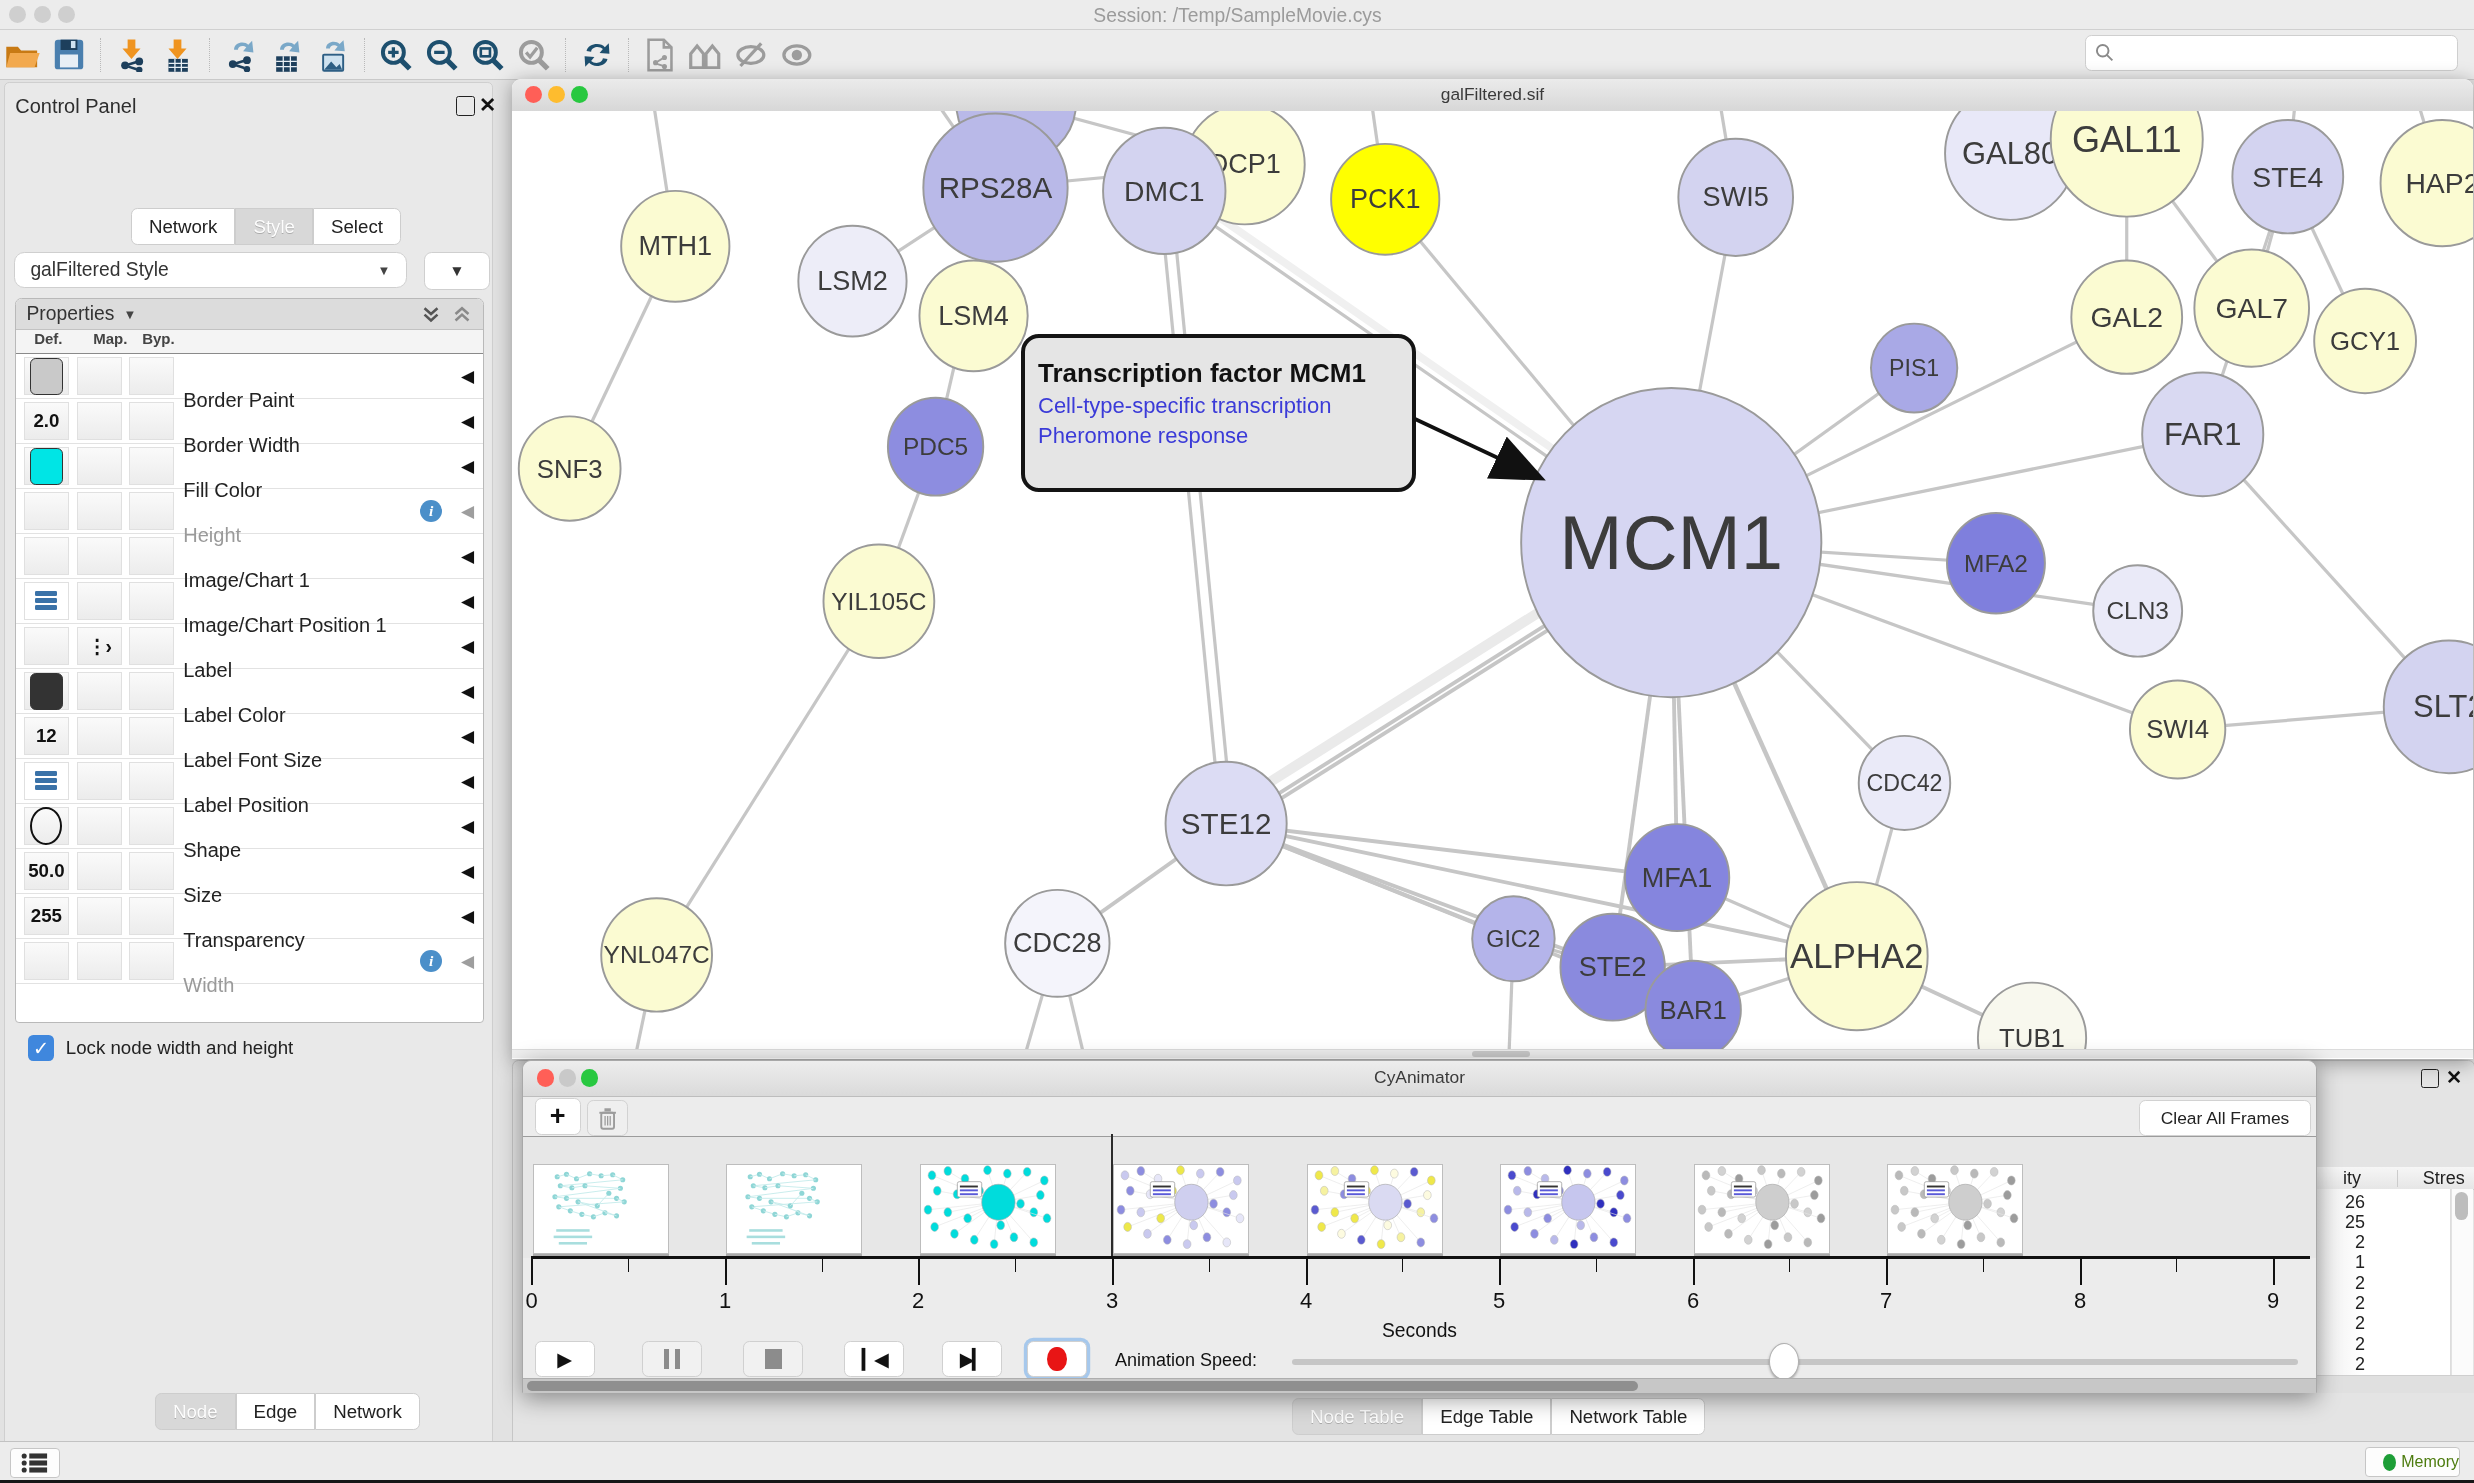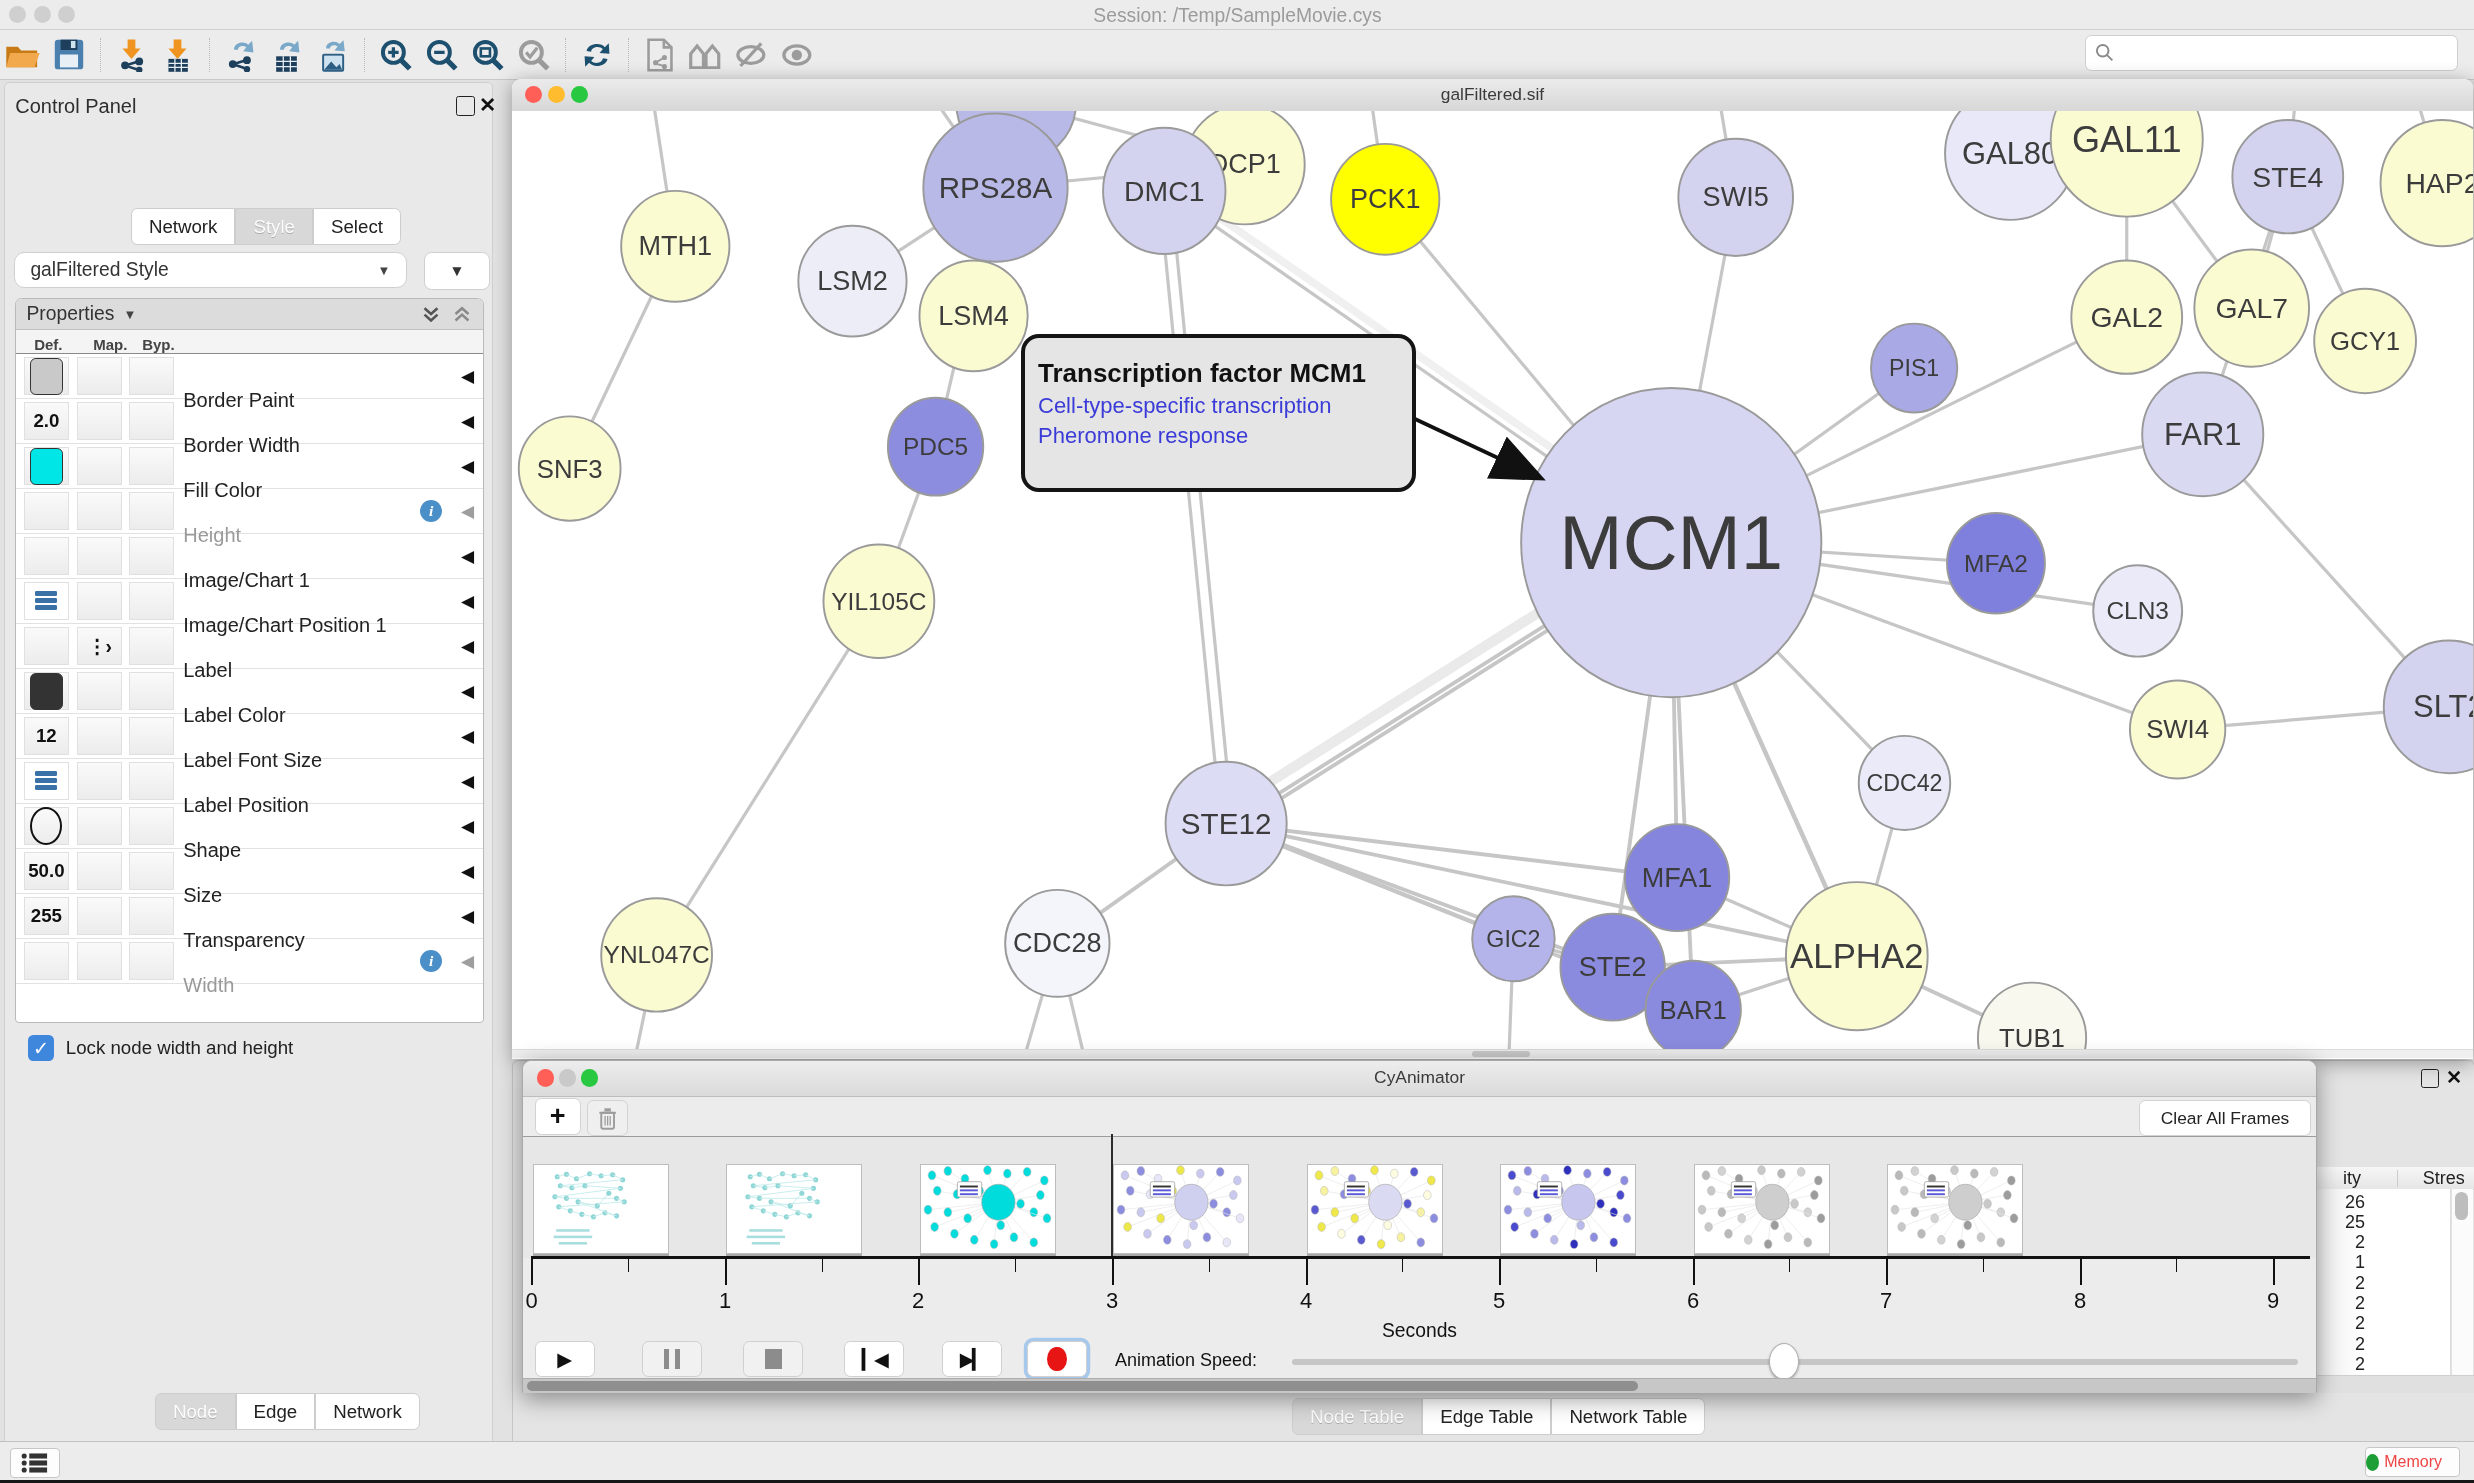--- a/index.html
+++ b/index.html
@@ -29,21 +29,21 @@
   .seg-tab{height:35px;padding:0 17px;display:flex;align-items:center;justify-content:center;background:#fff;border:0.6px solid #cdcdcd;font-size:18.7px;color:#222;}
   .seg-tab:first-child{border-radius:6.4px 0 0 6.4px;}
   .seg-tab:last-child{border-radius:0 6.4px 6.4px 0;}
   .seg-tab.sel{background:#d8d8d8;color:#fdfdfd;text-shadow:0 0.6px 0.6px #aaa;}
   #cp-tabs{left:126px;top:125px;}
   #style-combo{left:9px;top:169px;width:393px;height:36px;background:#fff;border:1.3px solid #cfcfcf;border-radius:10.3px;display:flex;align-items:center;justify-content:space-between;padding:0 15.5px;font-size:19.3px;box-sizing:border-box;}
   #style-menu-btn{left:419px;top:169px;width:64px;height:36px;background:#fff;border:1.3px solid #cfcfcf;border-radius:7.7px;display:flex;align-items:center;justify-content:center;font-size:15.5px;}
   #props-box{left:10.3px;top:215px;width:467px;height:723px;background:#fff;border:0.6px solid #b9b9b9;border-radius:6.4px 6.4px 3.9px 3.9px;overflow:hidden;}
   #props-header{height:30px;background:#dcdcdc;border-bottom:0.6px solid #c2c2c2;display:flex;align-items:center;padding:0 10.3px;font-size:19.3px;color:#333;}
   #props-header .chev{margin-left:auto;display:flex;gap:9px;color:#777;}
-  #props-cols{height:23px;display:flex;align-items:flex-end;font-size:15px;font-weight:bold;color:#444;border-bottom:1.3px solid #8a8a8a;background:#f4f4f4;}
+  #props-cols{height:23px;display:flex;align-items:flex-start;font-size:15px;font-weight:bold;color:#444;border-bottom:1.3px solid #8a8a8a;background:#f4f4f4;}
   #props-cols span{display:inline-block;}
   .prow{height:44px;display:flex;align-items:center;border-bottom:0.6px solid #e2e2e2;position:relative;}
   .pcell{width:43px;height:36px;margin-left:7.7px;background:linear-gradient(#fafafa,#ececec);border:0.6px solid #e0e0e0;display:flex;align-items:center;justify-content:center;flex:0 0 auto;}
   .plabel{margin-left:9px;font-size:20px;color:#222;margin-top:48px;}
   .plabel.dis{color:#9a9a9a;}
   .parrow{position:absolute;right:9px;font-size:17px;color:#111;}
   .parrow.dis{color:#9e9e9e;}
   .pinfo{position:absolute;right:41px;width:22px;height:22px;border-radius:50%;background:#4b8fc9;color:#fff;font-size:15.5px;font-weight:bold;display:flex;align-items:center;justify-content:center;font-family:"Liberation Serif",serif;font-style:italic;}
   .swatch{width:31px;height:35px;border:1.3px solid #333;border-radius:5.8px;}
   .defnum{font-size:18.7px;font-weight:bold;color:#111;}
@@ -101,21 +101,21 @@
   #cy-record{box-shadow:0 0 0 3.2px #a6c8ec;}
   #cy-record .dot{width:19.3px;height:24.5px;border-radius:50%;background:#e81515;}
   #cy-speed-label{left:592px;top:289px;font-size:18px;color:#111;}
   #cy-slider-track{left:769px;top:298px;width:1006px;height:5.8px;background:#c6c6c6;border-radius:3.2px;}
   #cy-slider-thumb{left:1246px;top:282px;width:28px;height:35px;background:#fff;border:0.6px solid #b0b0b0;border-radius:50%;box-shadow:0 1.3px 2.6px rgba(0,0,0,.3);}
   #cy-hscroll{left:0;top:317px;width:1793px;height:13.5px;background:#c7c7c7;border-top:0.6px solid #aeaeae;}
   #cy-hscroll div{position:absolute;left:3.9px;top:1.9px;width:1111px;height:9.7px;background:#8f8f8f;border-radius:5.2px;}
   
   #statusbar{left:0;top:1441px;width:2475px;height:39px;background:#ececec;border-top:0.6px solid #c2c2c2;}
   #list-btn{left:10.3px;top:6.4px;width:48px;height:28px;background:#fdfdfd;border:0.6px solid #c6c6c6;border-radius:3.9px;display:flex;align-items:center;justify-content:center;}
-  #memory-btn{left:2365px;top:5.2px;width:93px;height:28px;background:#fdfdfd;border:0.6px solid #c6c6c6;border-radius:3.9px;display:flex;align-items:center;justify-content:flex-start;font-size:16px;color:#ef4444;gap:5.2px;}
+  #memory-btn{left:2365px;top:5.2px;width:93px;height:28px;background:#fdfdfd;border:0.6px solid #c6c6c6;border-radius:3.9px;display:flex;align-items:center;justify-content:flex-end;font-size:16px;color:#4d7c0f;gap:5.2px;}
   #memory-dot{width:13px;height:17px;border-radius:50%;background:#1d9e37;}
   #bottom-strip{left:0;top:1480px;width:2475px;height:3.9px;background:#161616;}
   svg text{font-family:"Liberation Sans",sans-serif;}
 </style>
 </head>
 <body>
 
 <div id="mac-titlebar" class="abs">
   <div class="abs traffic" style="left:9px;background:#cfcfcf;"></div>
   <div class="abs traffic" style="left:34px;background:#cfcfcf;"></div>

